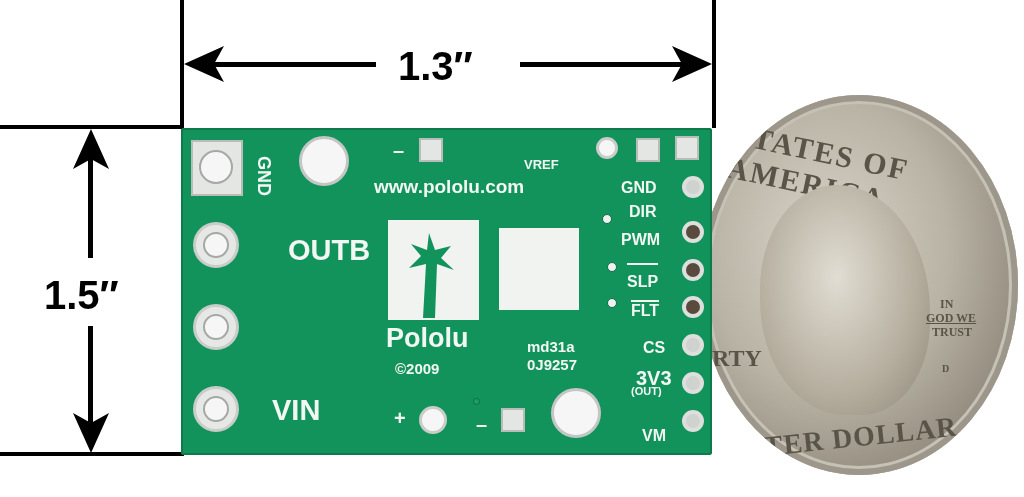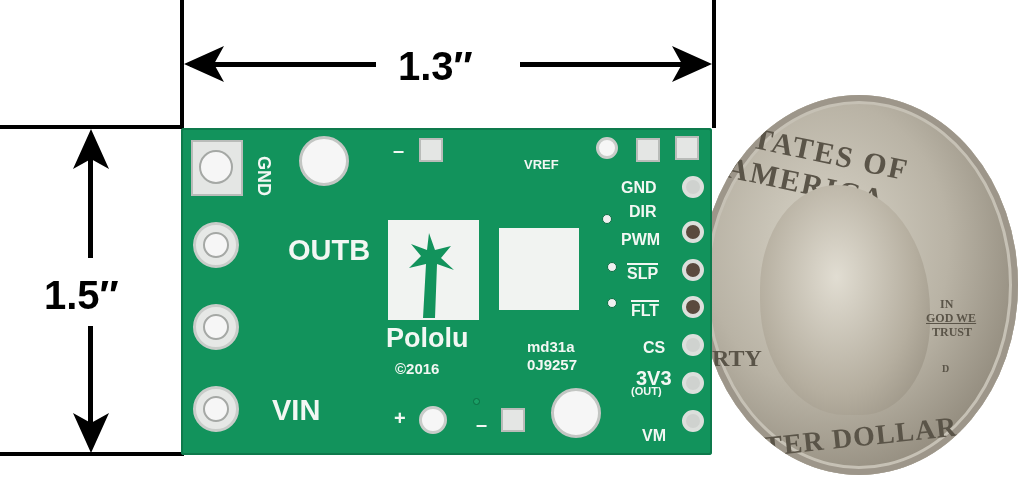--- a/index.html
+++ b/index.html
@@ -81,46 +81,47 @@
   <div class="pad-ring" style="left:118px; top:8px; width:50px; height:50px; background:#f6f6f6; border-color:#c3c6c3;"></div>
   <div class="pad-ring" style="left:370px; top:260px; width:50px; height:50px; background:#f6f6f6; border-color:#c3c6c3;"></div>
 
   <div class="silk" style="left:212px; top:12px; font-size:20px;">–</div>
   <div class="pad-sq" style="left:238px; top:10px; width:24px; height:24px;"></div>
   <div class="silk" style="left:343px; top:12px; font-size:13px;margin-top:18px;">VREF</div>
   <div class="pad-ring" style="left:415px; top:9px; width:22px; height:22px; background:#f6f6f6;"></div>
   <div class="pad-sq" style="left:455px; top:10px; width:24px; height:24px;"></div>
   <div class="pad-sq" style="left:494px; top:8px; width:24px; height:24px;"></div>
 
+  <div class="silk" style="left:193px; top:49px; font-size:19px;">www.pololu.com</div>
 
   <div class="whiteblock" style="left:207px; top:92px; width:91px; height:100px;"></div>
   <svg class="abs" style="left:218px; top:100px;" width="70" height="90" viewBox="0 0 70 90">
     <polygon points="30,5 36,22 52,18 42,30 55,42 38,36 36,90 24,90 27,36 10,40 22,28 12,16 28,22" fill="#12935c"></polygon>
   </svg>
   <div class="whiteblock" style="left:318px; top:100px; width:80px; height:82px;"></div>
 
   <div class="silk" style="left:205px; top:197px; font-size:27px;">Pololu</div>
-  <div class="silk" style="left:214px; top:233px; font-size:15px;">©2016</div>
+  <div class="silk" style="left:214px; top:233px; font-size:15px;">©2009</div>
   <div class="silk" style="left:346px; top:211px; font-size:15px;">md31a</div>
   <div class="silk" style="left:346px; top:229px; font-size:15px;">0J9257</div>
 
   <div class="silk" style="left:213px; top:280px; font-size:20px;">+</div>
   <div class="pad-ring" style="left:238px; top:278px; width:28px; height:28px; background:#f6f6f6;"></div>
   <div class="silk" style="left:295px; top:286px; font-size:20px;">–</div>
   <div class="pad-sq" style="left:320px; top:280px; width:24px; height:24px;"></div>
 
   <div class="via" style="left:292px; top:270px;"></div>
   <div class="via" style="left:421px; top:86px; width:10px; height:10px; background:#f0f0f0;"></div>
   <div class="via" style="left:426px; top:134px; width:10px; height:10px; background:#f0f0f0;"></div>
   <div class="via" style="left:426px; top:170px; width:10px; height:10px; background:#f0f0f0;"></div>
 
   <div class="silk" style="left:440px; top:52px; font-size:16px;">GND</div>
   <div class="silk" style="left:448px; top:76px; font-size:16px;">DIR</div>
   <div class="silk" style="left:440px; top:104px; font-size:16px;">PWM</div>
-  <div class="silk" style="left:446px; top:135px; font-size:16px; border-top:2px solid #f2f7f3; padding-top:1px;">SLP</div>
+  <div class="silk" style="left:446px; top:135px; font-size:16px; border-top:2px solid #f2f7f3; padding-top:9px;">SLP</div>
   <div class="silk" style="left:450px; top:172px; font-size:16px; border-top:2px solid #f2f7f3; padding-top:1px;">FLT</div>
   <div class="silk" style="left:462px; top:212px; font-size:16px;">CS</div>
   <div class="silk" style="left:455px; top:240px; font-size:20px;">3V3</div>
   <div class="silk" style="left:450px; top:258px; font-size:11px;">(OUT)</div>
   <div class="silk" style="left:461px; top:300px; font-size:16px;">VM</div>
 
   <div class="pin" style="left:501px; top:48px; background:#cfd2cf;"></div>
   <div class="pin" style="left:501px; top:93px;"></div>
   <div class="pin" style="left:501px; top:131px;"></div>
   <div class="pin" style="left:501px; top:168px;"></div>

